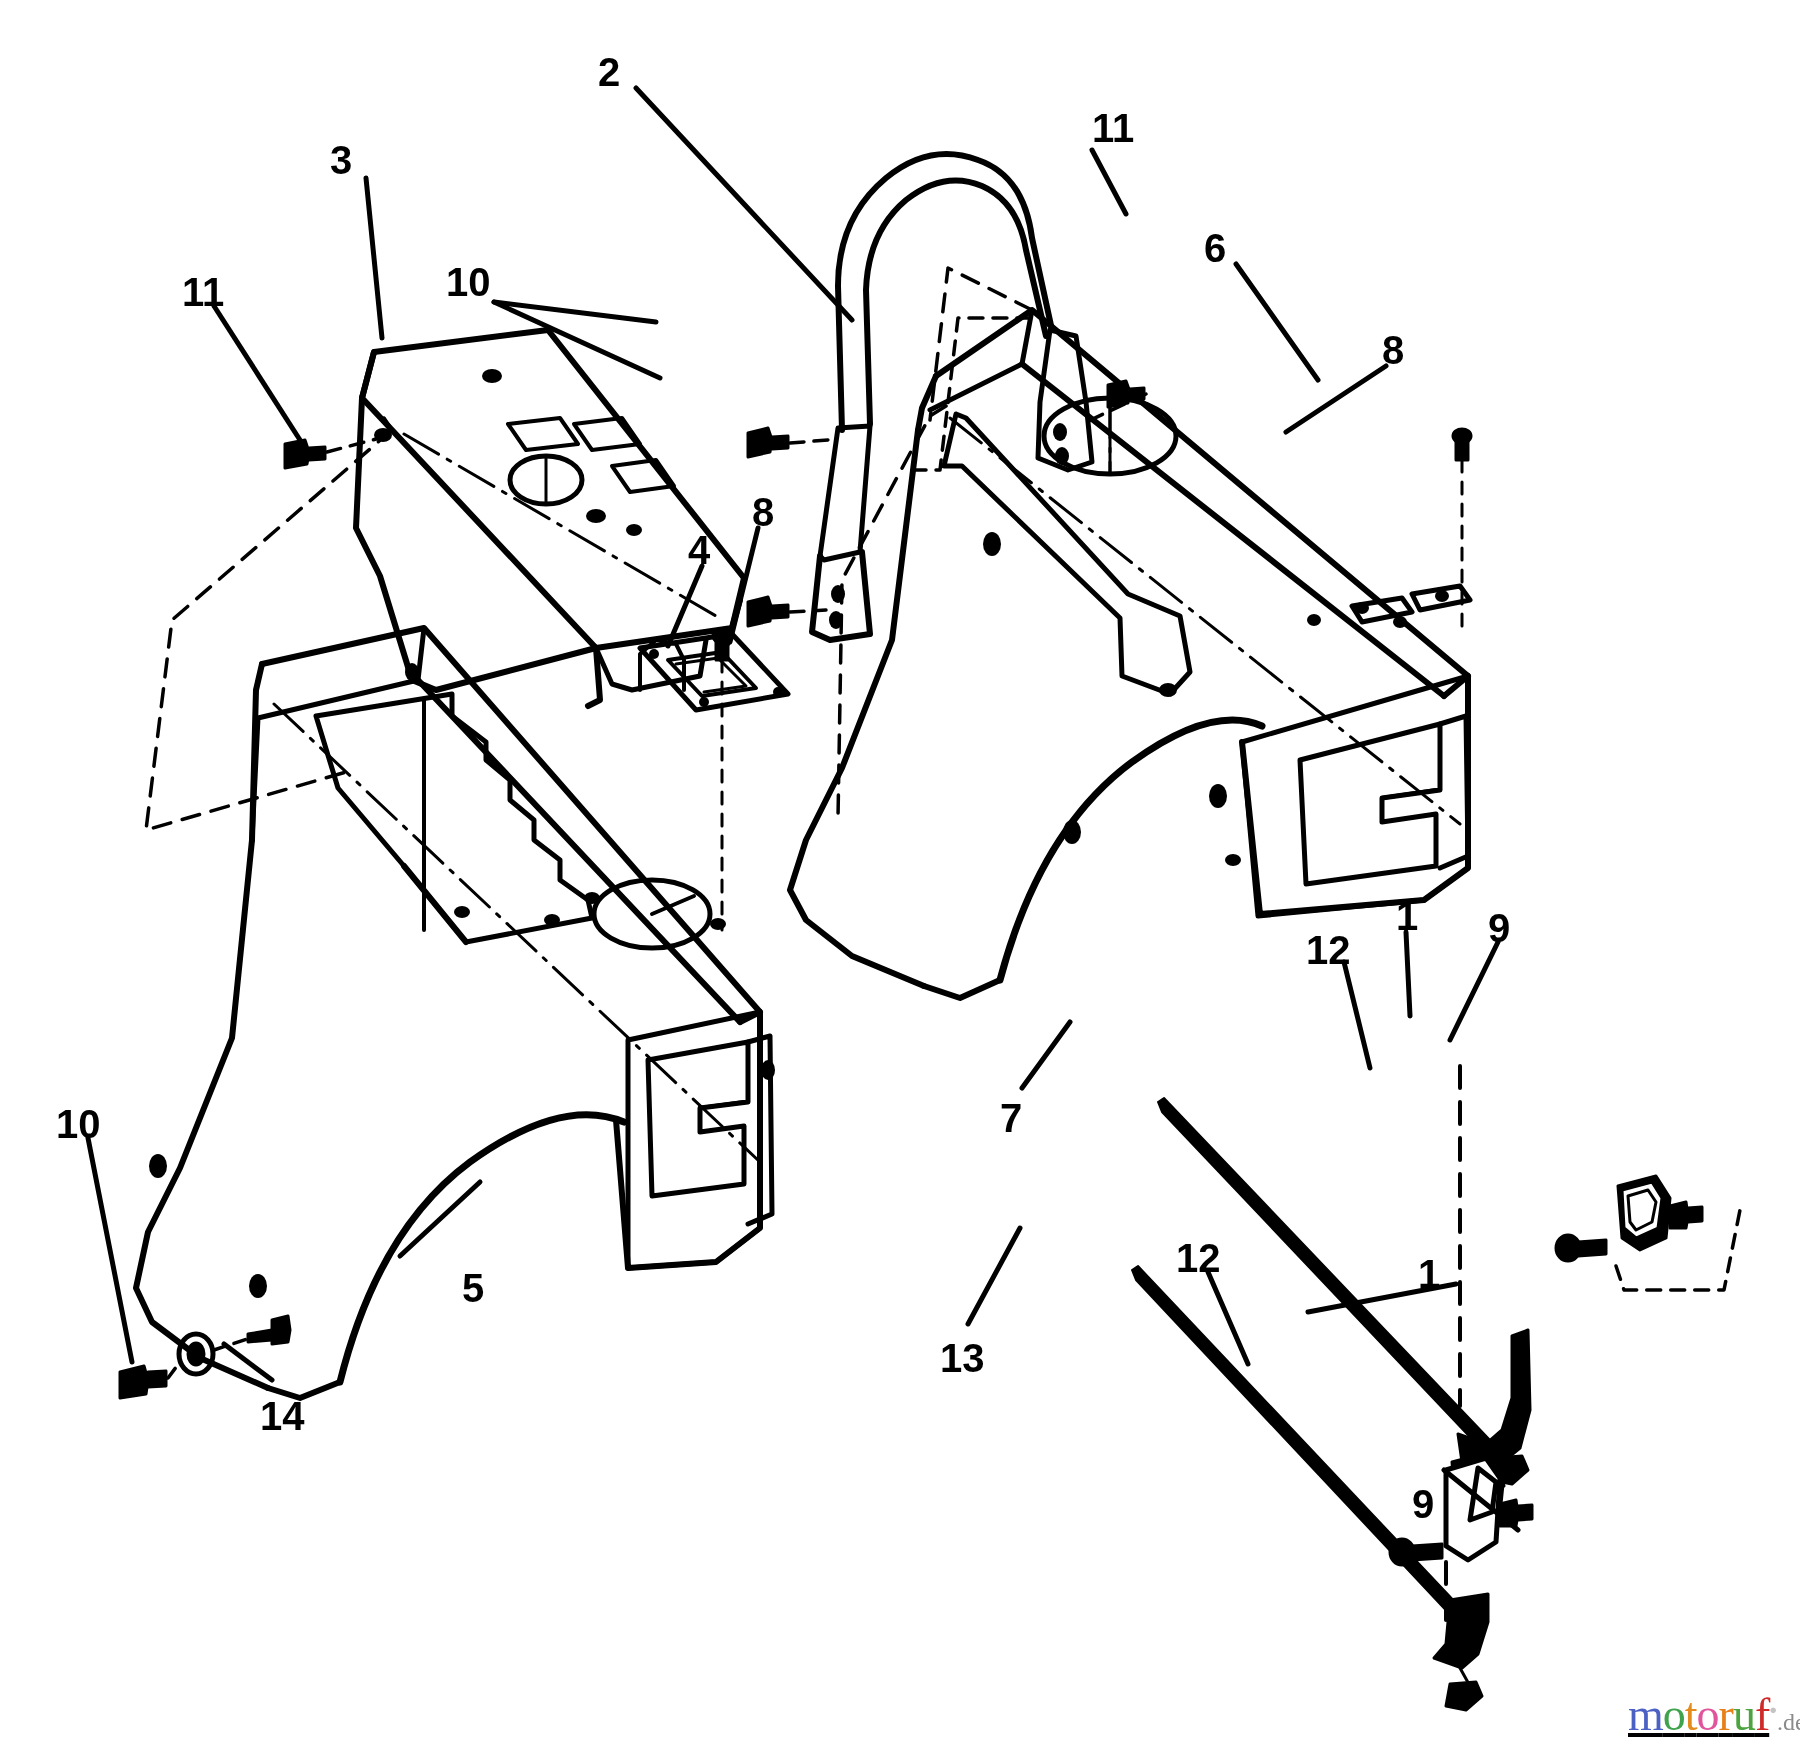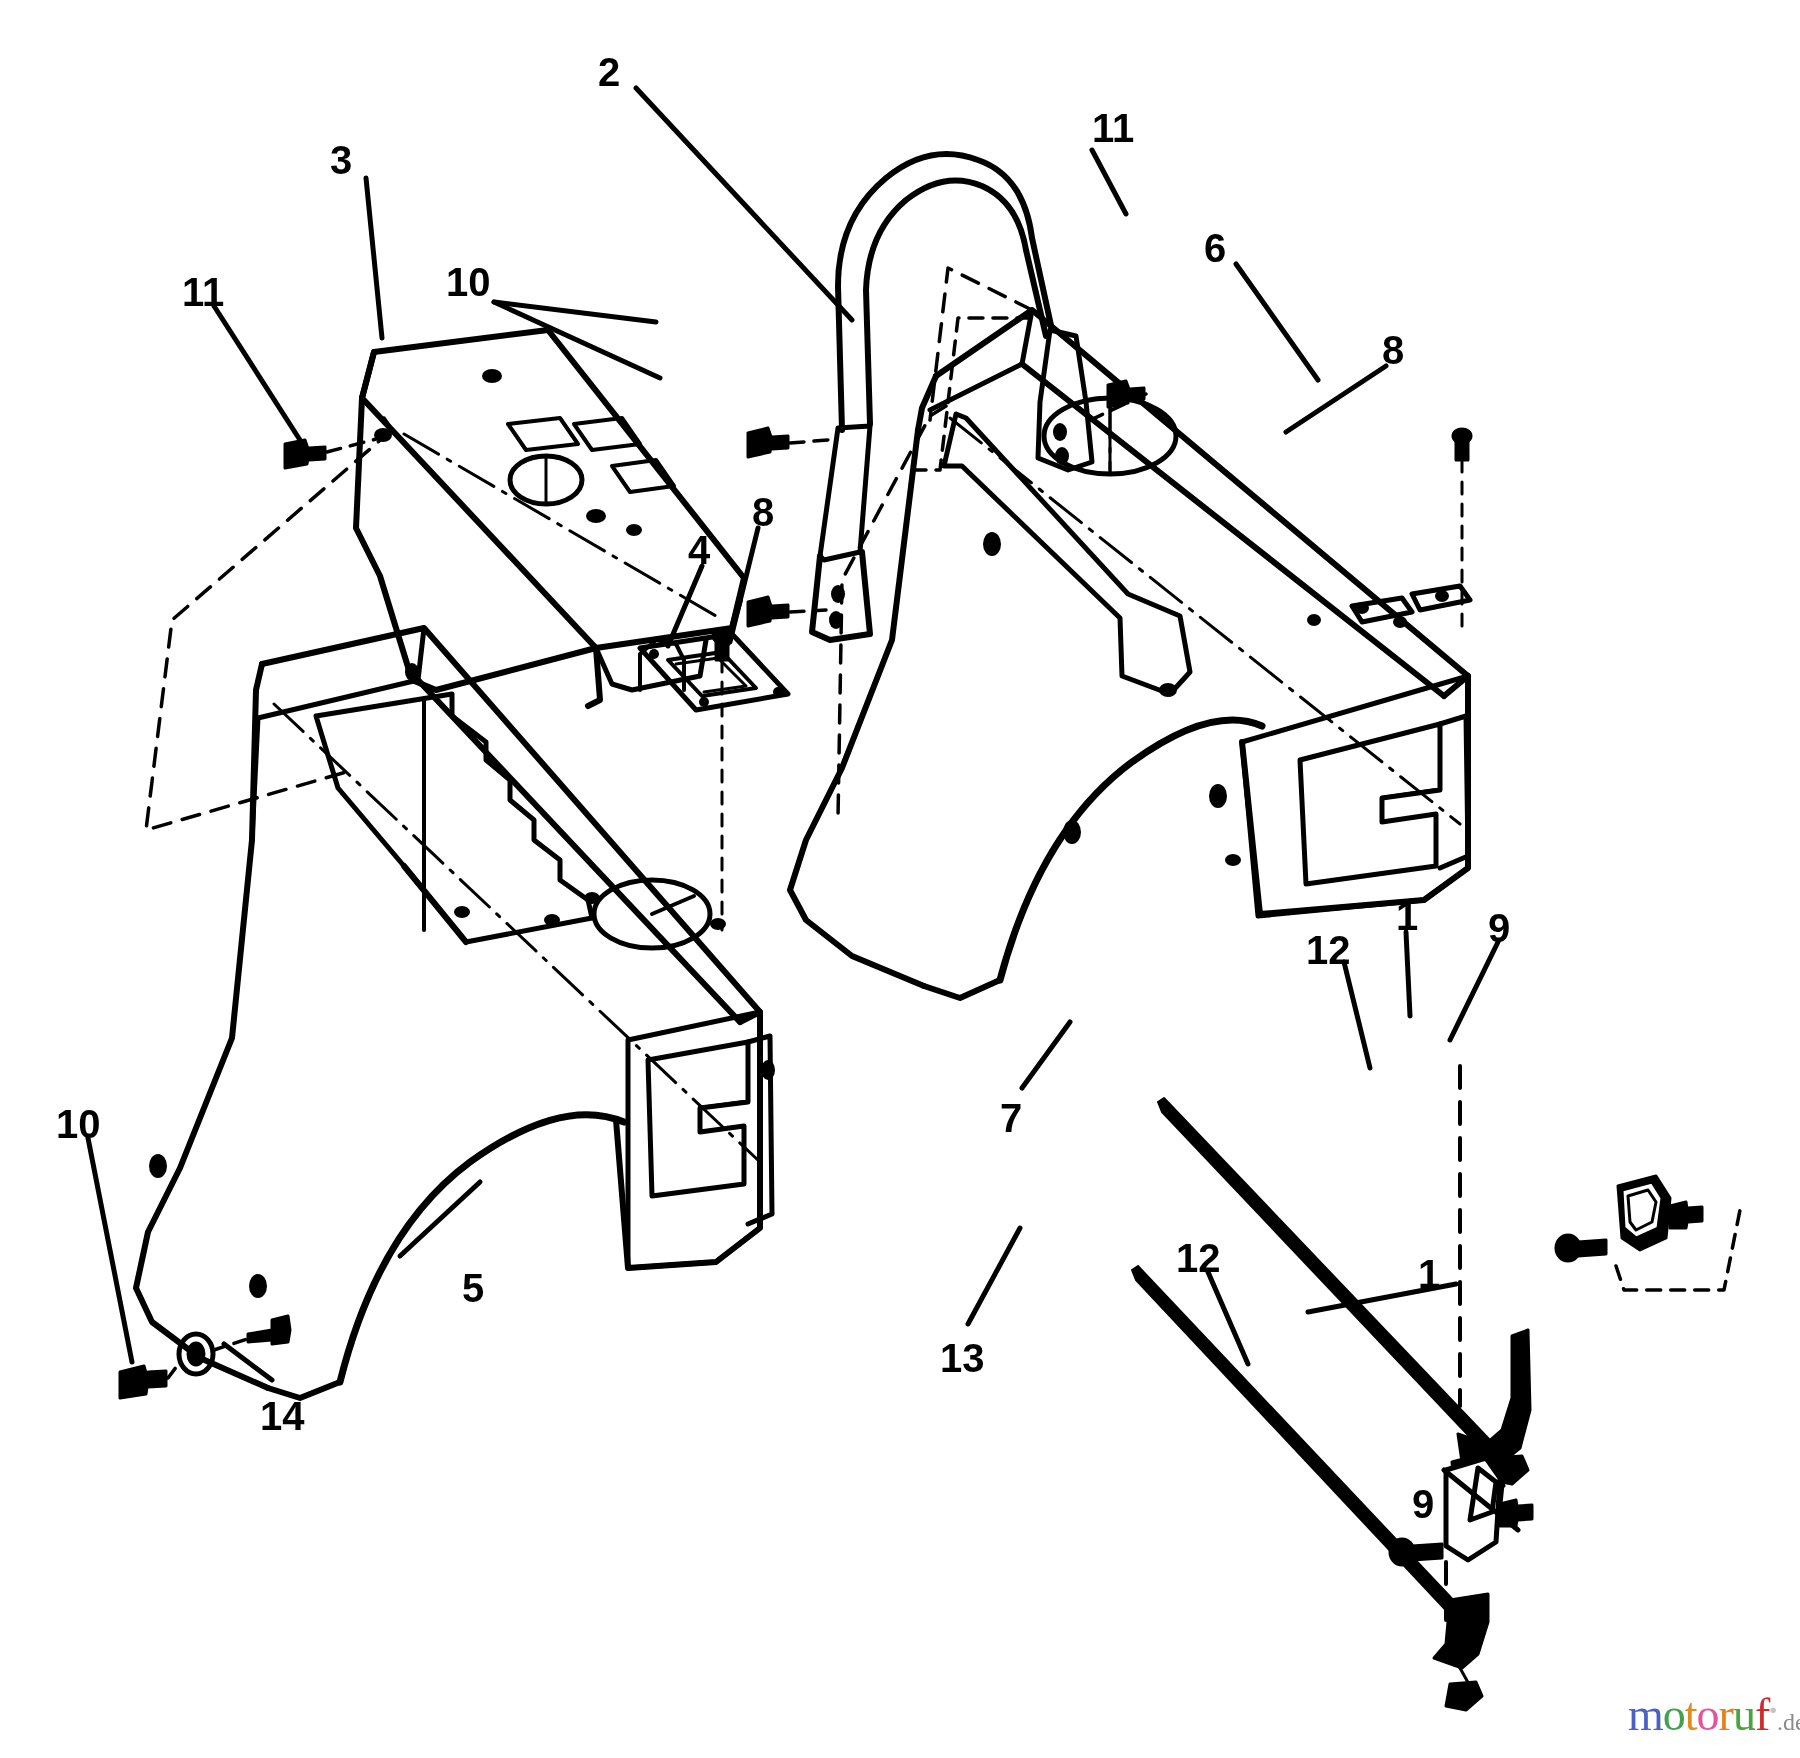--- a/index.html
+++ b/index.html
@@ -14,21 +14,21 @@
   .callout{
     position:absolute;font-family:"Liberation Sans", sans-serif;
     font-weight:bold;font-size:40px;color:#000;line-height:1;
     letter-spacing:0px;white-space:nowrap;
   }
   .wm{
     position:absolute;left:1628px;top:1692px;
     font-family:"Liberation Serif", serif;font-size:46px;line-height:1;
     white-space:nowrap;font-weight:normal;
   }
-  .wm .s{letter-spacing:-1px;}
+  .wm .s{letter-spacing:-1px;text-decoration:underline;}
   .wm .de{font-size:24px;color:#8a8a8a;}
   .wm .dot{font-size:13px;vertical-align:super;}
 </style>
 </head>
 <body>
 
 <div id="stage">
 
   <svg id="diagram" viewBox="0 0 1800 1758" xmlns="http://www.w3.org/2000/svg">
     <rect x="0" y="0" width="1800" height="1758" fill="#ffffff"></rect>

